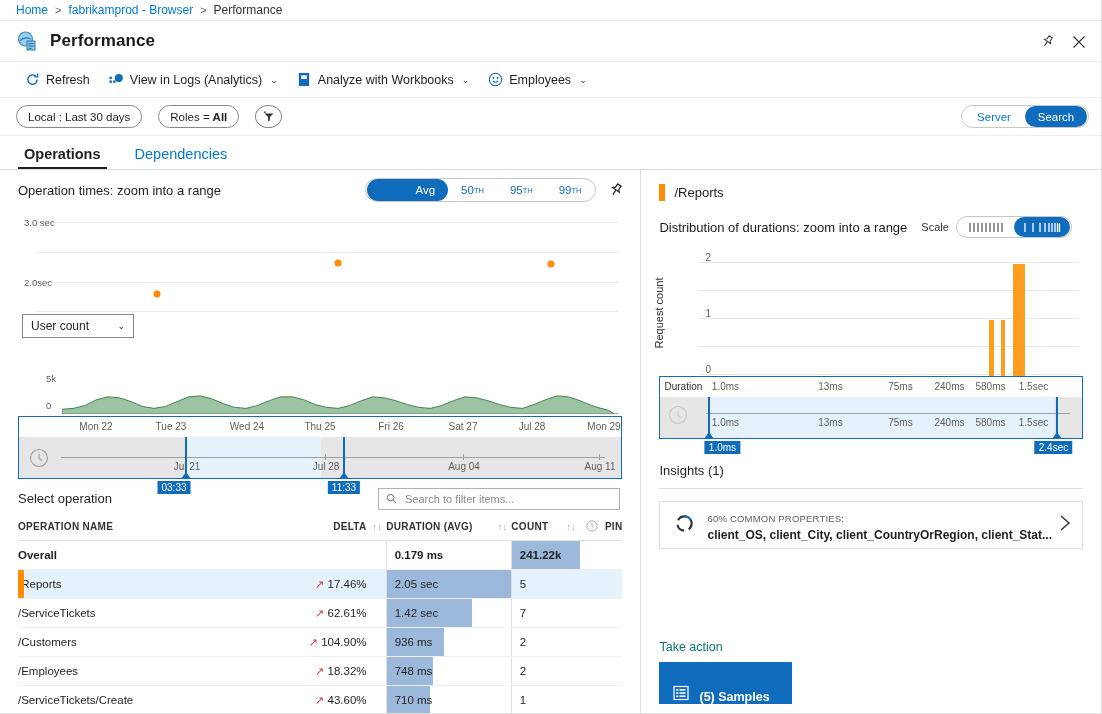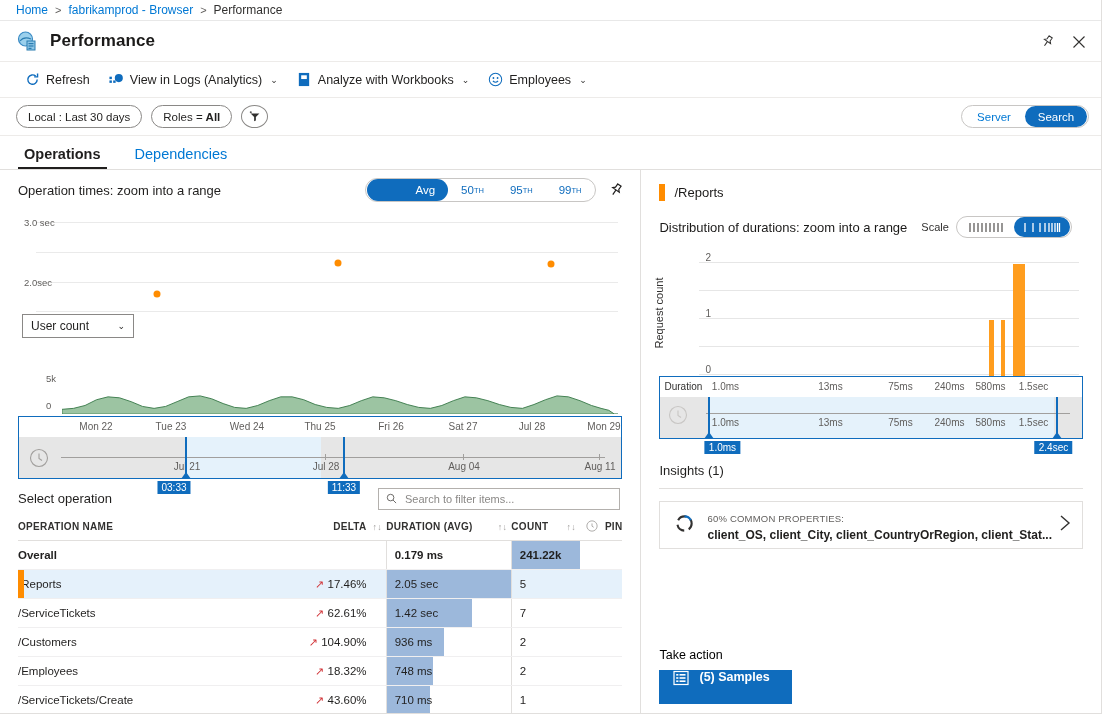--- a/index.html
+++ b/index.html
@@ -68,21 +68,21 @@
     font-size: 12.5px; color: #201f1e; background: transparent;
     border: none; white-space: nowrap;
   }
   .cmd .chev { font-size: 9px; color: #323130; margin-left: 2px; }
   .cmd .gi { display: inline-flex; width: 16px; height: 16px;
     align-items: center; justify-content: center; }
 
   
   .filterbar {
     height: 38px; display: flex; align-items: center;
-    padding-left: 16px; gap: 9px;
+    padding-left: 16px; gap: 16px;
     border-bottom: 1px solid #edebe9;
     position: relative;
   }
   .pill {
     height: 23px; border: 1px solid #8a8886; border-radius: 12px;
     display: flex; align-items: center; padding: 0 11px;
     font-size: 11.5px; color: #201f1e; cursor: pointer; background: #fff;
     white-space: nowrap;
   }
   .pill b { font-weight: 700; margin-left: 3px; }
@@ -322,24 +322,24 @@
   }
   .ins-text { flex: 1; margin-left: 12px; overflow: hidden; }
   .ins-top { font-size: 9.5px; color: #605e5c; letter-spacing: .2px; }
   .ins-main {
     font-size: 12px; font-weight: 700; color: #201f1e; white-space: nowrap;
     overflow: hidden; text-overflow: ellipsis; margin-top: 2px;
   }
   .ins-chev { font-size: 19px; color: #323130; font-weight: 300; padding-left: 6px; }
 
   .takeaction { position: absolute; left: 18px; bottom: 12px; }
-  .takeaction .ta-lbl { font-size: 12.5px; color: #000000; margin-bottom: 8px; }
+  .takeaction .ta-lbl { font-size: 12.5px; color: #0f766e; margin-bottom: 8px; }
   .btn-primary {
-    height: 34px; background: #0f6cbd; color: #fff; border: none;
-    display: flex; align-items: flex-start; gap: 10px; padding: 0 22px 0 14px;
+    height: 42px; background: #0f6cbd; color: #fff; border: none;
+    display: flex; align-items: flex-end; gap: 10px; padding: 0 22px 0 14px;
     font-size: 12.5px; font-weight: 700; cursor: pointer; font-family: inherit;
   }
 </style>
 </head>
 <body>
 
 <div class="app">
 
   <div class="breadcrumb">
     <span class="crumb">Home</span>

